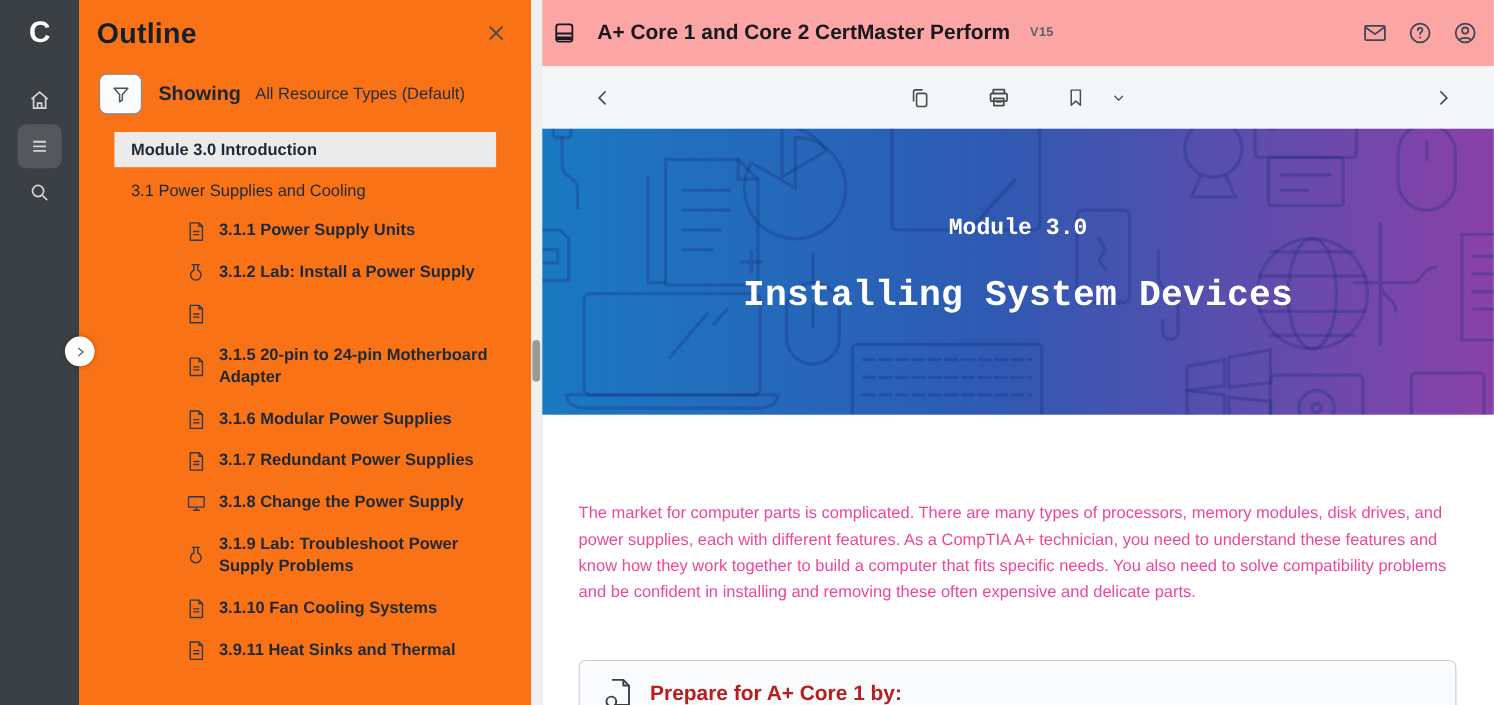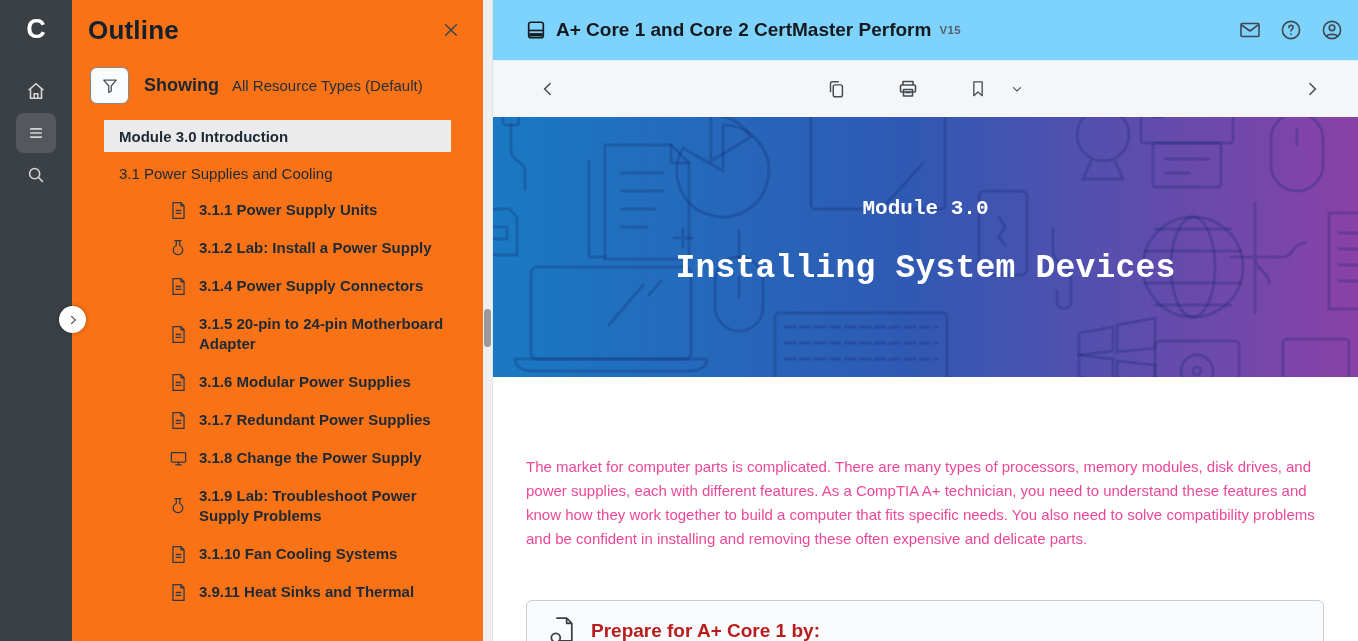--- a/index.html
+++ b/index.html
@@ -42,21 +42,21 @@
   .scroll-track { position:absolute; left:483px; top:0; width:9px; height:641px; background:#eef0f1; z-index:5; }
   .scroll-thumb { position:absolute; left:1px; top:309px; width:7px; height:38px; border-radius:4px; background:#97999b; cursor:pointer; }
 
   
   .panel-toggle { position:absolute; left:59px; top:306px; width:27px; height:27px; border-radius:50%;
     background:#fff; box-shadow:0 0 5px rgba(0,0,0,.3); display:flex; align-items:center; justify-content:center;
     z-index:7; cursor:pointer; }
 
   
   .main { position:absolute; left:492px; top:0; width:866px; height:641px; background:#fff; border-left:1px solid #e1e4e7; }
-  .main-head { position:relative; height:60px; background:#7dd3fc; display:flex; align-items:center; padding-left:32px; }
+  .main-head { position:relative; height:60px; background:#fca5a5; display:flex; align-items:center; padding-left:9px;gap:10px; }
   .course-title { margin-left:9px; font-size:19px; font-weight:700; color:#16191d; }
   .course-version { margin-left:8px; font-size:11.5px; font-weight:700; color:#57616b; letter-spacing:.4px; }
   .head-icons { position:absolute; right:14px; top:0; height:60px; display:flex; align-items:center; gap:17px; }
   .head-icons .hbtn { cursor:pointer; display:flex; }
   .head-icons svg { stroke:#3d4membrane750; }
 
   .toolbar { position:relative; height:57px; background:#f4f6f7; border-top:1px solid #eceef0; }
   .tbtn { position:absolute; top:50%; transform:translateY(-50%); cursor:pointer; display:flex; }
   .tbtn svg { stroke:#454d54; }
   .tb-back { left:45px; } .tb-copy { left:332px; } .tb-print { left:403px; }
@@ -163,21 +163,20 @@
   </li>
       <li data-icon="document">
     <span class="item-icon ic-document">
       <svg width="17" height="19" viewBox="0 0 20 24" fill="none" stroke-width="1.6" stroke-linejoin="round">
         <path d="M3 2h10l4 4v16H3z"></path>
             <path d="M13 2v4h4"></path>
             <path d="M6.5 12h7M6.5 15.5h7"></path>
       </svg>
     </span>
 
-    <span class="item-label">3.1.4 Power Supply Connectors</span>
   </li>
       <li data-icon="document">
     <span class="item-icon ic-document">
       <svg width="17" height="19" viewBox="0 0 20 24" fill="none" stroke-width="1.6" stroke-linejoin="round">
         <path d="M3 2h10l4 4v16H3z"></path>
             <path d="M13 2v4h4"></path>
             <path d="M6.5 12h7M6.5 15.5h7"></path>
       </svg>
     </span>
 

